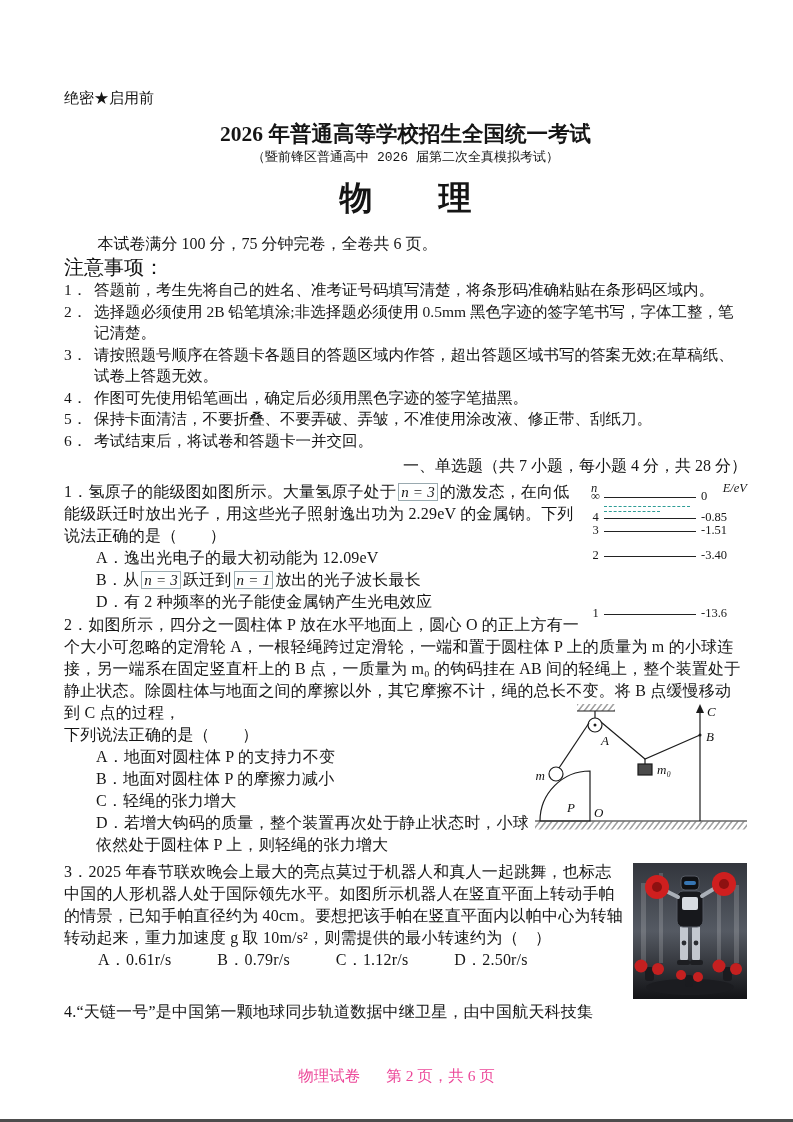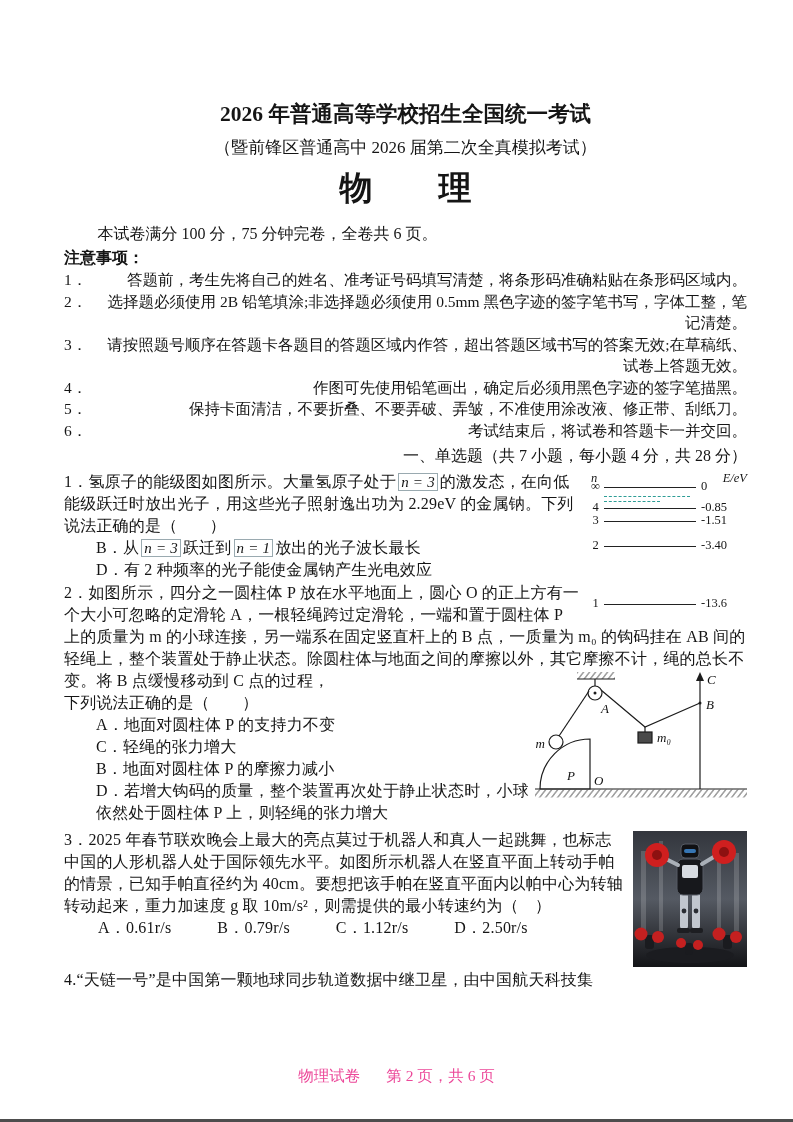--- a/index.html
+++ b/index.html
@@ -3,28 +3,28 @@
 <meta charset="utf-8">
 <style>
   html,body{margin:0;padding:0;}
   body{width:793px;height:1122px;background:#ffffff;overflow:hidden;}
   .page{position:relative;width:793px;height:1122px;font-family:"Liberation Serif","DejaVu Serif",serif;color:#151515;}
   .content{position:absolute;left:64px;right:46px;top:88px;}
   p{margin:0;}
 
   .classification{font-size:15px;line-height:20px;}
   .title{text-align:center;font-size:21.5px;font-weight:700;margin-top:12px;line-height:28px;}
-  .subtitle{text-align:center;font-size:17px;margin-top:10px;line-height:20px;}
+  .subtitle{text-align:center;font-size:13px;margin-top:0;line-height:20px;font-family:Liberation Mono, monospace;}
   .subject{text-align:center;font-size:33px;font-weight:700;margin-top:8px;line-height:44px;}
 
   .summary{font-size:16px;margin-top:12px;line-height:24px;text-indent:2.1em;}
-  .notice-heading{font-size:16px;line-height:23px;font-weight:bold;}
+  .notice-heading{font-size:20px;line-height:23px;}
   .notice-item{display:flex;font-size:15.5px;line-height:21.5px;}
   .notice-item .num{flex:0 0 30px;}
-  .notice-item .txt{flex:1;text-align:right;}
+  .notice-item .txt{flex:1;}
 
   .section-title{font-size:16px;line-height:23px;margin-top:3px;text-align:right;}
 
   .q{font-size:16px;line-height:22px;letter-spacing:0.2px;}
   .q .opt{padding-left:32px;}
   .q1{margin-top:4px;}
   .q2{margin-top:1px;position:relative;}
   .q3{margin-top:5px;}
   .q4{margin-top:18px;clear:both;}
   .mbox{font-style:italic;border:1px solid #9aaab0;padding:0 2px;margin:0 2px;font-size:15px;text-align:right;}
@@ -56,20 +56,21 @@
   .footer{position:absolute;top:1066px;left:0;width:100%;text-align:center;font-size:15.5px;color:#ec4899;}
   .footer .fr{margin-left:26px;}
   .page-edge{position:absolute;bottom:0;left:0;width:100%;height:3px;background:#4d4d4d;}
 </style>
 </head>
 <body>
 
 <div class="page">
   <div class="content">
 
+    <p class="classification">绝密★启用前</p>
     <p class="title">2026 年普通高等学校招生全国统一考试</p>
     <p class="subtitle">（暨前锋区普通高中 2026 届第二次全真模拟考试）</p>
     <p class="subject">物　　理</p>
 
     <p class="summary">本试卷满分 100 分，75 分钟完卷，全卷共 6 页。</p>
     <p class="notice-heading">注意事项：</p>
 
     <div class="notice-item">
       <span class="num">1．</span>
       <span class="txt">答题前，考生先将自己的姓名、准考证号码填写清楚，将条形码准确粘贴在条形码区域内。</span>
@@ -123,30 +124,31 @@
             <span class="ln"></span>
             <span class="val">-3.40</span>
         </div>
         <div class="row" style="top:131px">
           <span class="lab">1</span>
             <span class="ln"></span>
             <span class="val">-13.6</span>
         </div>
       </div>
       <p class="stem"><span>1．氢原子的能级图如图所示。大量氢原子处于</span><span class="mbox">n = 3</span><span>的激发态，在向低能级跃迁时放出光子，用这些光子照射逸出功为 2.29eV 的金属钠。下列说法正确的是（　　）</span></p>
+      <p class="opt">A．逸出光电子的最大初动能为 12.09eV</p>
       <p class="opt"><span>B．从</span><span class="mbox">n = 3</span><span>跃迁到</span><span class="mbox">n = 1</span><span>放出的光子波长最长</span></p>
       <p class="opt">D．有 2 种频率的光子能使金属钠产生光电效应</p>
     </div>
 
     <div class="q q2">
       <p class="stem">2．如图所示，四分之一圆柱体 P 放在水平地面上，圆心 O 的正上方有一个大小可忽略的定滑轮 A，一根轻绳跨过定滑轮，一端和置于圆柱体 P 上的质量为 m 的小球连接，另一端系在固定竖直杆上的 B 点，一质量为 m₀ 的钩码挂在 AB 间的轻绳上，整个装置处于静止状态。除圆柱体与地面之间的摩擦以外，其它摩擦不计，绳的总长不变。将 B 点缓慢移动到 C 点的过程，</p>
       <p class="stem">下列说法正确的是（　　）</p>
       <p class="opt">A．地面对圆柱体 P 的支持力不变</p>
+      <p class="opt">B．地面对圆柱体 P 的摩擦力减小</p>
       <p class="opt">C．轻绳的张力增大</p>
-      <p class="opt">B．地面对圆柱体 P 的摩擦力减小</p>
       <p class="opt">D．若增大钩码的质量，整个装置再次处于静止状态时，小球依然处于圆柱体 P 上，则轻绳的张力增大</p>
 
       <svg class="q2fig" viewBox="0 0 230 132">
         <defs>
           <pattern id="hatch" width="6" height="8" patternUnits="userSpaceOnUse" patternTransform="skewX(-38)">
             <line x1="3" y1="0" x2="3" y2="8" stroke="#444" stroke-width="1"></line>
           </pattern>
         </defs>
         <g stroke="#1c1c1c" stroke-width="1.2" fill="none">
           <rect x="60" y="3" width="38" height="7" fill="url(#hatch)" stroke="none"></rect>

